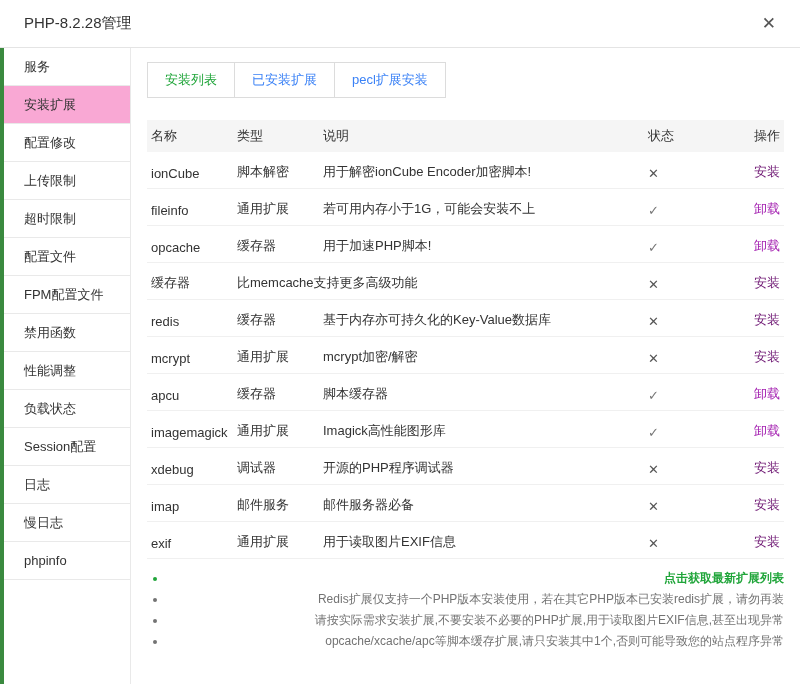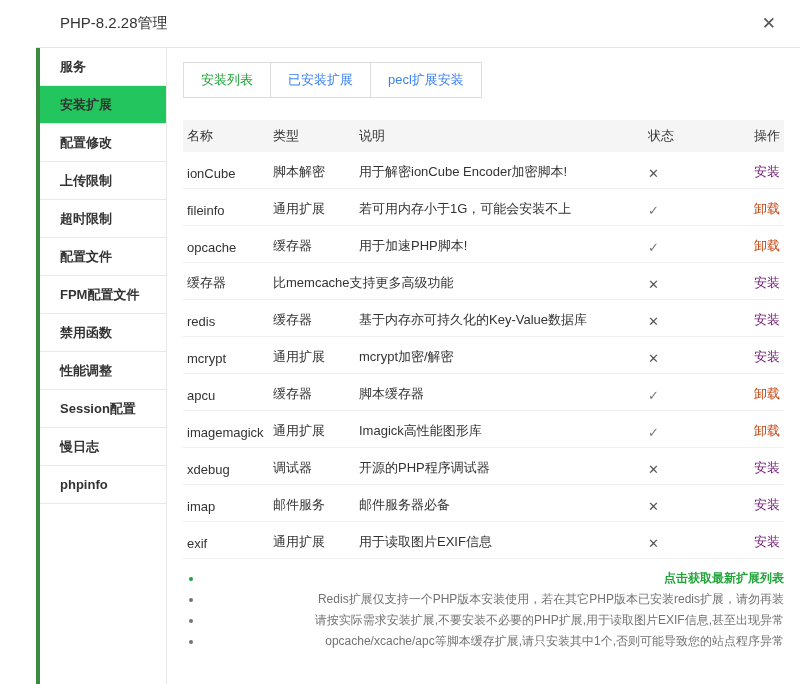--- a/index.html
+++ b/index.html
@@ -1,39 +1,39 @@
 <!DOCTYPE html>
 <html><head>
 <meta charset="utf-8">
 <style>
   * { margin:0; padding:0; box-sizing:border-box; }
   html,body { width:800px; height:684px; overflow:hidden; }
   body {
     font-family:"Liberation Sans","DejaVu Sans",sans-serif;
     background:#ffffff; color:#333;
   }
-  .window { width:800px; height:684px; display:flex; flex-direction:column; background:#fff;padding-left:36px; }
+  .window { width:800px; height:684px; display:flex; flex-direction:column; background:#fff; }
 
   
   .titlebar {
     flex:0 0 48px; display:flex; align-items:center; justify-content:space-between;
     padding:0 20px 0 24px; border-bottom:1px solid #e4e4e4;
   }
   .title { font-size:15px; color:#333; }
   .close-btn { font-size:17px; color:#555; cursor:pointer; line-height:1; padding:4px; }
 
   
   .wbody { flex:1; display:flex; min-height:0; }
   .accent-strip { flex:0 0 4px; background:#3a8a3f; }
   .sidebar { flex:0 0 127px; border-right:1px solid #e9e9e9; background:#fff; }
   .side-item {
     height:38px; line-height:37px; padding-left:20px; font-size:13px; color:#333;
-    border-bottom:1px solid #e9e9e9; cursor:pointer; white-space:nowrap; overflow:hidden;font-weight:bold;
+    border-bottom:1px solid #e9e9e9; cursor:pointer; white-space:nowrap; overflow:hidden;
   }
-  .side-item.active { background:#22c55e; }
+  .side-item.active { background:#f9a8d4; }
 
   
   .main { flex:1; padding:14px 16px 0 16px; overflow:hidden; }
   .tabs { display:flex; }
   .tab {
     height:36px; line-height:34px; padding:0 17px; border:1px solid #dcdcdc;
     font-size:13px; color:#3b82f6; background:#fff; cursor:pointer; margin-left:-1px;
     white-space:nowrap;
   }
   .tab:first-child { margin-left:0; }
@@ -45,21 +45,21 @@
   .t-row { display:flex; align-items:flex-end; min-height:37px; border-bottom:1px solid #f0f0f0; }
   .cell { padding:7px 4px; font-size:13px; color:#333; }
   .c-name { width:86px; word-break:break-all; }
   .c-type { width:86px; }
   .c-desc { flex:1; }
   .c-status { width:90px; padding-left:10px; }
   .c-action { width:56px; text-align:right; }
   .status-x { color:#555; font-size:13px; }
   .status-check { color:#777; font-size:13px; }
   .action-install { color:#701a75; cursor:pointer; }
-  .action-uninstall { color:#c2410c; cursor:pointer; }
+  .action-uninstall { color:#a21caf; cursor:pointer; }
 
   
   .notes { margin-top:9px; padding-left:20px; list-style:disc;text-align:right; }
   .notes li { font-size:12px; color:#737373; line-height:21px; }
   .notes li.link-item { color:#20a53a; }
   .notes li.link-item span { font-weight:bold; cursor:pointer; }
 </style>
 </head>
 <body>
 
@@ -73,21 +73,23 @@
     <div class="sidebar" id="sidebar">
         <div class="side-item">服务</div>
         <div class="side-item active">安装扩展</div>
         <div class="side-item">配置修改</div>
         <div class="side-item">上传限制</div>
         <div class="side-item">超时限制</div>
         <div class="side-item">配置文件</div>
         <div class="side-item">FPM配置文件</div>
         <div class="side-item">禁用函数</div>
         <div class="side-item">性能调整</div>
+        <div class="side-item">负载状态</div>
         <div class="side-item">Session配置</div>
+        <div class="side-item">日志</div>
         <div class="side-item">慢日志</div>
         <div class="side-item">phpinfo</div>
       </div>
     <div class="main">
       <div class="tabs" id="tabs">
           <div class="tab active">安装列表</div>
           <div class="tab">已安装扩展</div>
           <div class="tab">pecl扩展安装</div>
         </div>
       <div class="ext-table">

